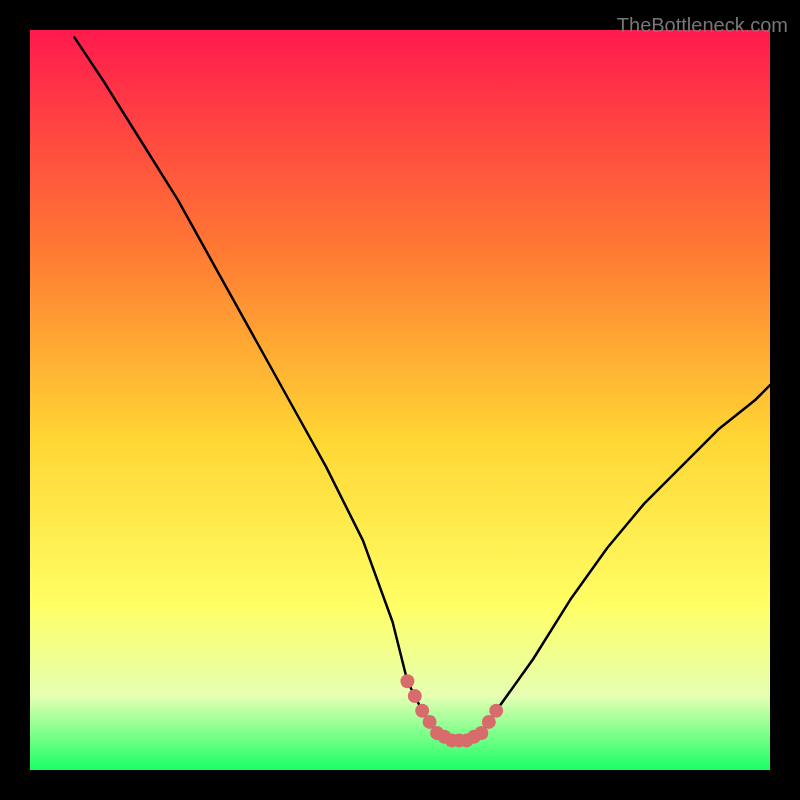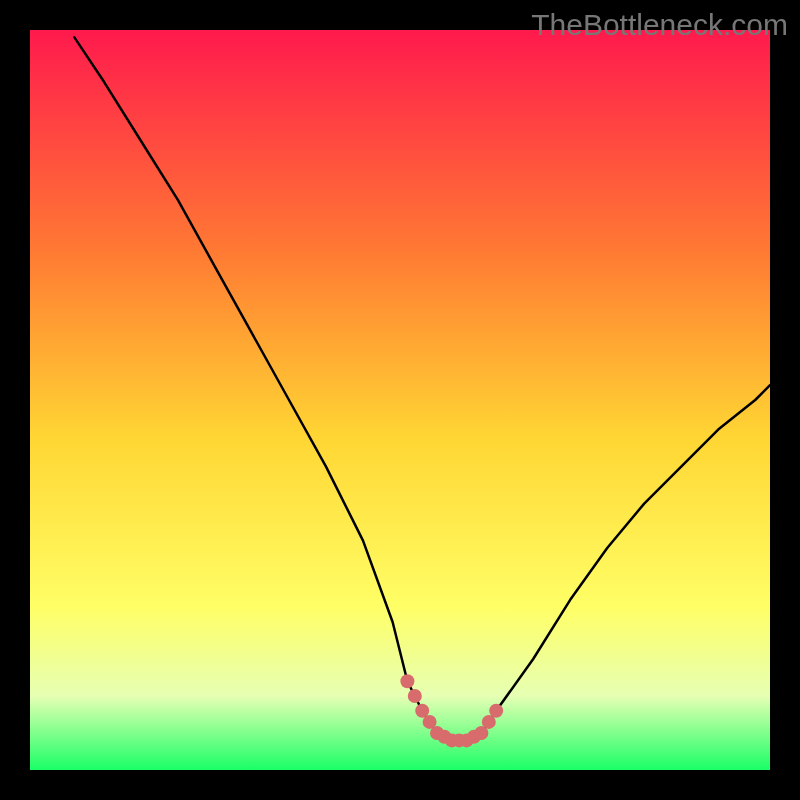--- a/index.html
+++ b/index.html
@@ -8,24 +8,24 @@
     background: #fff;
     font-family: Arial, Helvetica, sans-serif;
   }
   .chart-container {
     position: relative;
     width: 800px;
     height: 800px;
   }
   .watermark {
     position: absolute;
-    top: 8px;
+    top: 14px;
     right: 12px;
     color: #777;
-    font-size: 30px;
+    font-size: 20px;
     font-weight: 500;
     z-index: 3;
     pointer-events: none;
     text-align: right;
   }
   svg {
     display: block;
   }
 </style>
 </head>

